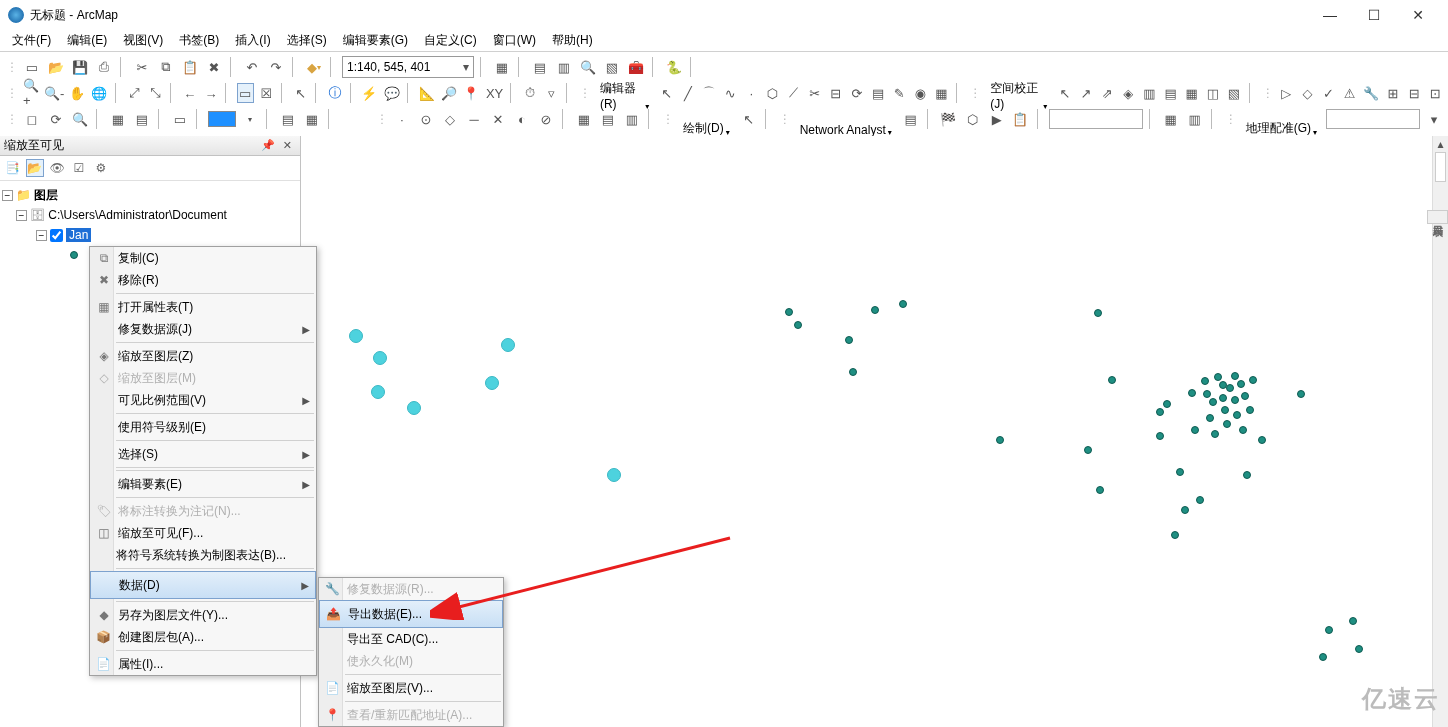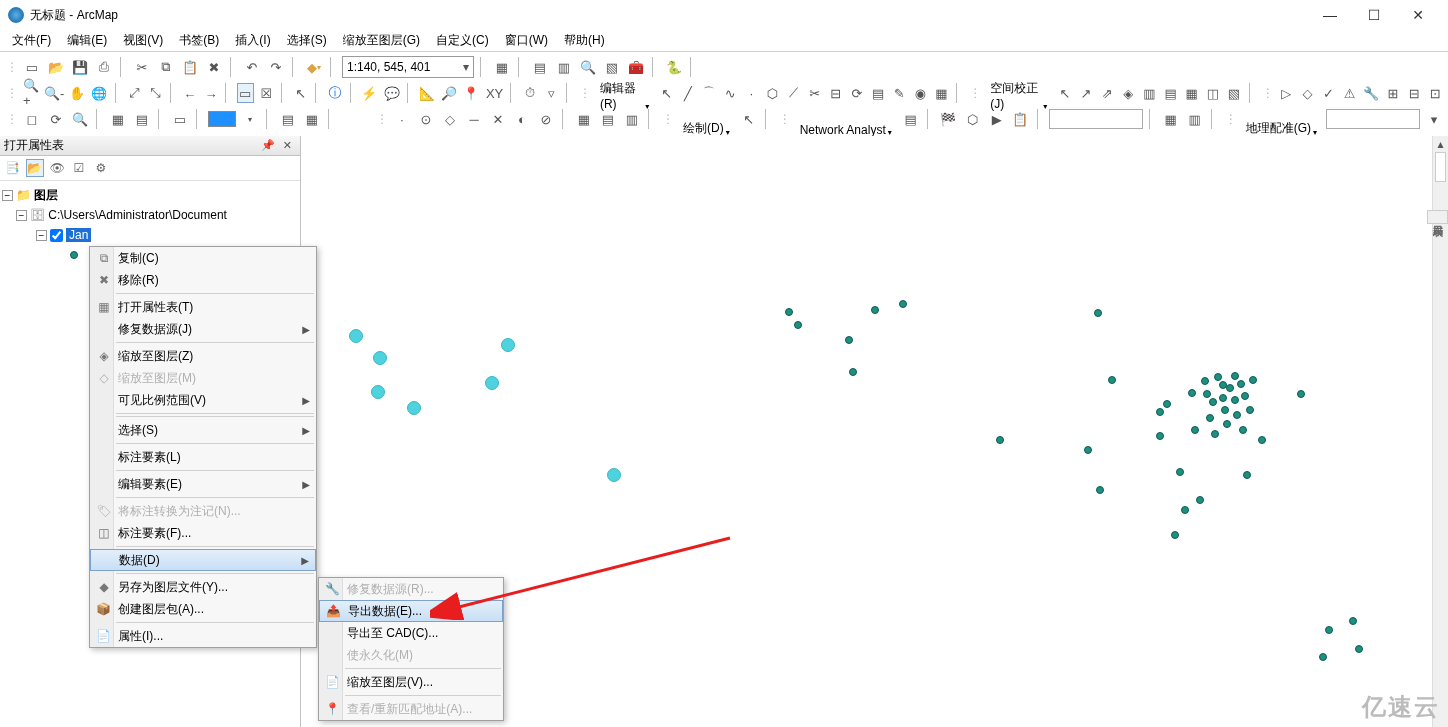--- a/index.html
+++ b/index.html
@@ -50,32 +50,32 @@
   .map-canvas { flex:1; position:relative; background:#fff; }
   .dot { position:absolute; width:8px; height:8px; border-radius:50%; background:#1f8f82; border:1px solid #0f5b52;}
   .dot.highlight { width:14px; height:14px; background:#4dd2de; border:1px solid #3bb8c4; }
   .scrollbar-v{ position:absolute; right:0; top:0; width:16px; height:100%; background:#f0f0f0; border-left:1px solid #ddd;}
   .scrollbar-v .arrow{height:16px;text-align:center;line-height:16px;color:#555;}
   .scrollbar-v .thumb{position:absolute; left:2px; right:2px; top:16px; height:30px; background:#fff; border:1px solid #ccc;}
 
   
   .context-menu { position:absolute; background:#f7f7f7; border:1px solid #a0a0a0; box-shadow:2px 2px 6px rgba(0,0,0,.25); z-index:200; }
   .context-menu .row { height:22px; display:flex; align-items:center; padding:0 26px 0 4px; position:relative;}
-  .context-menu .row.highlight{ background: linear-gradient(#e3effa,#c8dff5); border:1px solid #7da2ce; height:22px;}
+  .context-menu .row.highlight{ background: linear-gradient(#e3effa,#c8dff5); border:1px solid #7da2ce; height:28px;}
   .context-menu .row .ic{ width:20px; text-align:center; color:#777; font-size:12px;}
   .context-menu .row .lbl{ padding:0 4px; white-space:nowrap;}
   .context-menu .row.disabled .lbl, .context-menu .row.disabled .ic{ color:#b0b0b0;}
   .context-menu .row .sub{ position:absolute; right:6px; font-size:10px; color:#555;}
   .context-menu .hr{ height:1px; background:#d0d0d0; margin:2px 2px 2px 26px;}
   .context-menu .icon-strip{ position:absolute; left:0; top:0; bottom:0; width:24px; background:#eee; border-right:1px solid #ddd;}
 
   
   .arrow-svg{ position:absolute; z-index:400; pointer-events:none;}
 
-  .watermark{ position:absolute; right:8px; bottom:4px; color:#bbb; font-size:24px; font-weight:bold; letter-spacing:2px;}
+  .watermark{ position:absolute; right:8px; bottom:12px; color:#bbb; font-size:24px; font-weight:bold; letter-spacing:2px;}
   .right-tabs{ position:absolute; right:0; top:170px; writing-mode:vertical-rl; background:#f0f0f0; border:1px solid #ccc; padding:6px 2px; font-size:11px; color:#666;}
 </style>
 </head>
 <body>
 
 <div class="titlebar">
   <span class="app-icon"></span>
   <span class="title">
     <span>无标题</span> - <span>ArcMap</span>
   </span>
@@ -85,21 +85,21 @@
   <span class="win-btn">✕</span>
 </div>
 
 <div class="menubar">
   <span class="menu-item">文件(F)</span>
   <span class="menu-item">编辑(E)</span>
   <span class="menu-item">视图(V)</span>
   <span class="menu-item">书签(B)</span>
   <span class="menu-item">插入(I)</span>
   <span class="menu-item">选择(S)</span>
-  <span class="menu-item">缩放至图层(G)</span>
+  <span class="menu-item">编辑要素(G)</span>
   <span class="menu-item">自定义(C)</span>
   <span class="menu-item">窗口(W)</span>
   <span class="menu-item">帮助(H)</span>
 </div>
 
 <div class="toolbar-area">
 
   <div class="toolbar-row">
     <span class="tb-grip">⋮</span>
     <span class="tb-btn">▭</span>
@@ -273,21 +273,21 @@
     </div>
     <div class="wide-input" style="max-width:150px;"></div>
     <span class="tb-btn">▾</span>
   </div>
 </div>
 
 <div class="main">
 
   <div class="toc">
     <div class="toc-title">
-      <span>打开属性表</span>
+      <span>缩放至可见</span>
       <span class="spacer"></span>
       <span class="pin">📌</span>
       <span class="close">✕</span>
     </div>
     <div class="toc-icons">
       <span class="ic">📑</span>
       <span class="ic active">📂</span>
       <span class="ic">👁</span>
       <span class="ic">☑</span>
       <span class="ic">⚙</span>
@@ -408,45 +408,49 @@
   <div class="row disabled">
       <span class="ic">◇</span>
       <span class="lbl">缩放至图层(M)</span>
     </div>
   <div class="row">
       <span class="ic"></span>
       <span class="lbl">可见比例范围(V)</span>
       <span class="sub">▶</span>
     </div>
   <div class="hr"></div>
+  <div class="row">
+      <span class="ic"></span>
+      <span class="lbl">使用符号级别(E)</span>
+    </div>
   <div class="hr"></div>
   <div class="row">
       <span class="ic"></span>
       <span class="lbl">选择(S)</span>
       <span class="sub">▶</span>
     </div>
   <div class="hr"></div>
-  <div class="row">
-      <span class="ic"></span>
-      <span class="lbl">标注要素(L)</span>
-    </div>
   <div class="hr"></div>
   <div class="row">
       <span class="ic"></span>
       <span class="lbl">编辑要素(E)</span>
       <span class="sub">▶</span>
     </div>
   <div class="hr"></div>
   <div class="row disabled">
       <span class="ic">🏷</span>
       <span class="lbl">将标注转换为注记(N)...</span>
     </div>
   <div class="row">
       <span class="ic">◫</span>
-      <span class="lbl">标注要素(F)...</span>
+      <span class="lbl">缩放至可见(F)...</span>
+    </div>
+  <div class="row">
+      <span class="ic"></span>
+      <span class="lbl">将符号系统转换为制图表达(B)...</span>
     </div>
   <div class="hr"></div>
   <div class="row highlight">
       <span class="ic"></span>
       <span class="lbl">数据(D)</span>
       <span class="sub">▶</span>
     </div>
   <div class="hr"></div>
   <div class="row">
       <span class="ic">◆</span>

